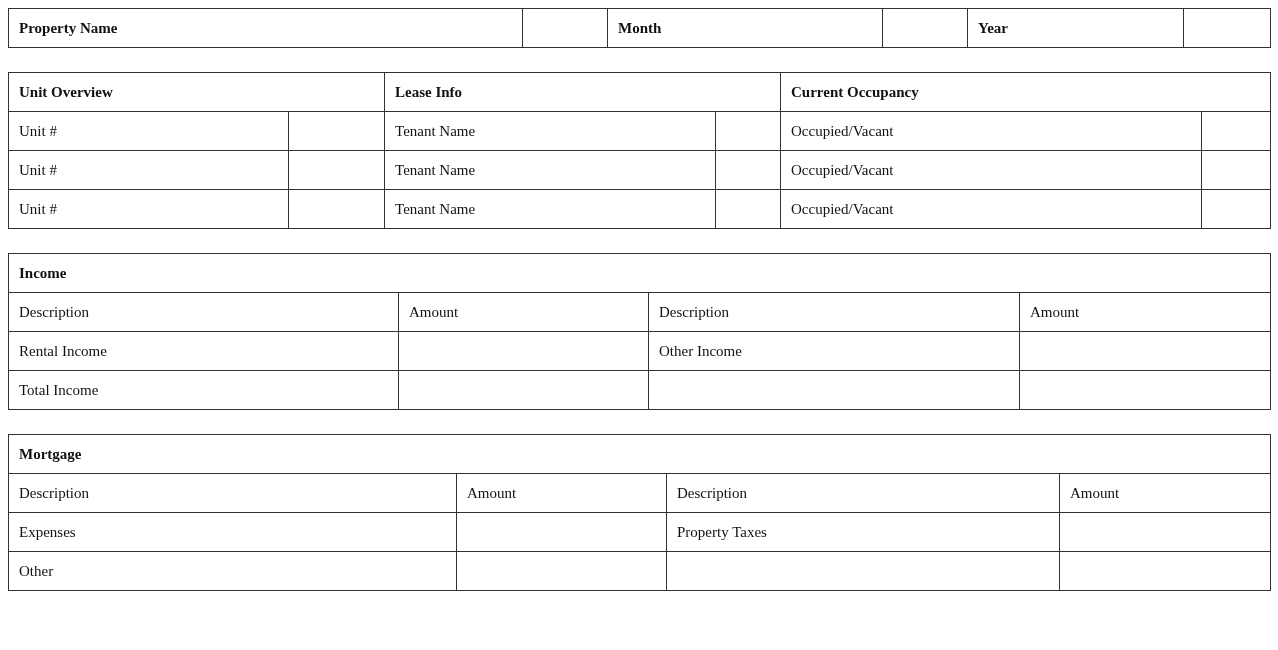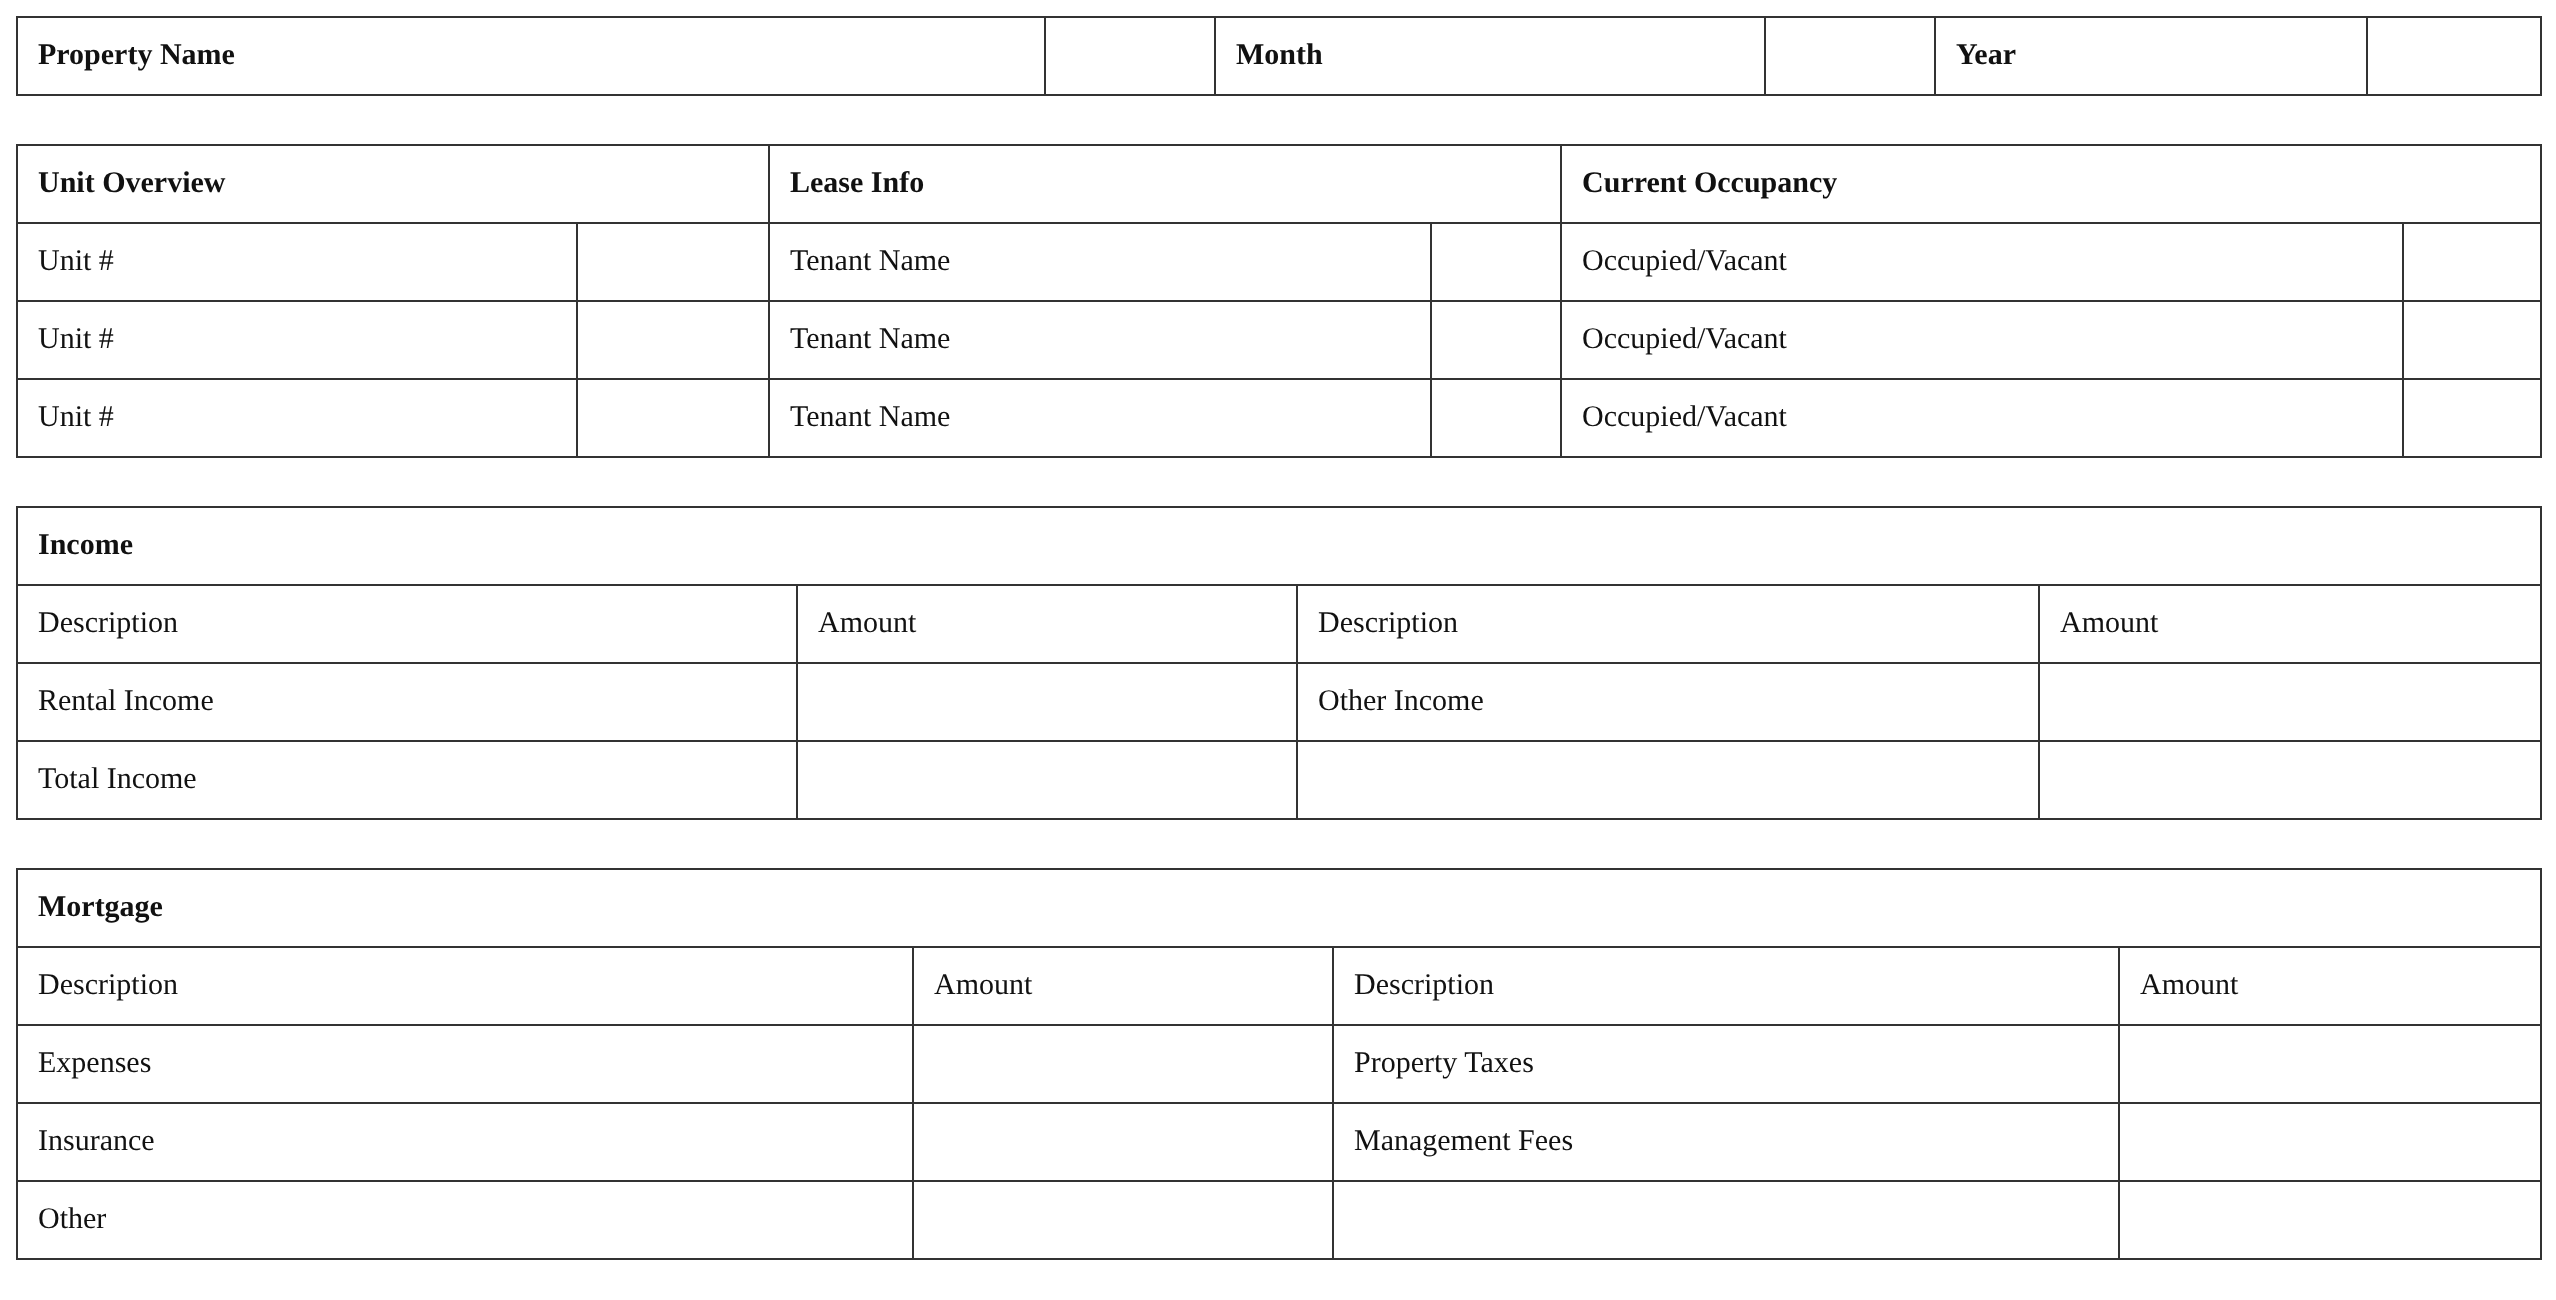--- a/index.html
+++ b/index.html
@@ -153,25 +153,19 @@
     <td>Description</td>
     <td>Amount</td>
   </tr>
   <tr>
     <td>Expenses</td>
     <td class="input"></td>
     <td>Property Taxes</td>
     <td class="input"></td>
   </tr>
   <tr>
-    <td>Insurance</td>
-    <td class="input"></td>
-    <td>Management Fees</td>
-    <td class="input"></td>
-  </tr>
-  <tr>
     <td>Other</td>
     <td class="input"></td>
     <td class="input"></td>
     <td class="input"></td>
   </tr>
 </tbody>
   </table>
 
 </body></html>

